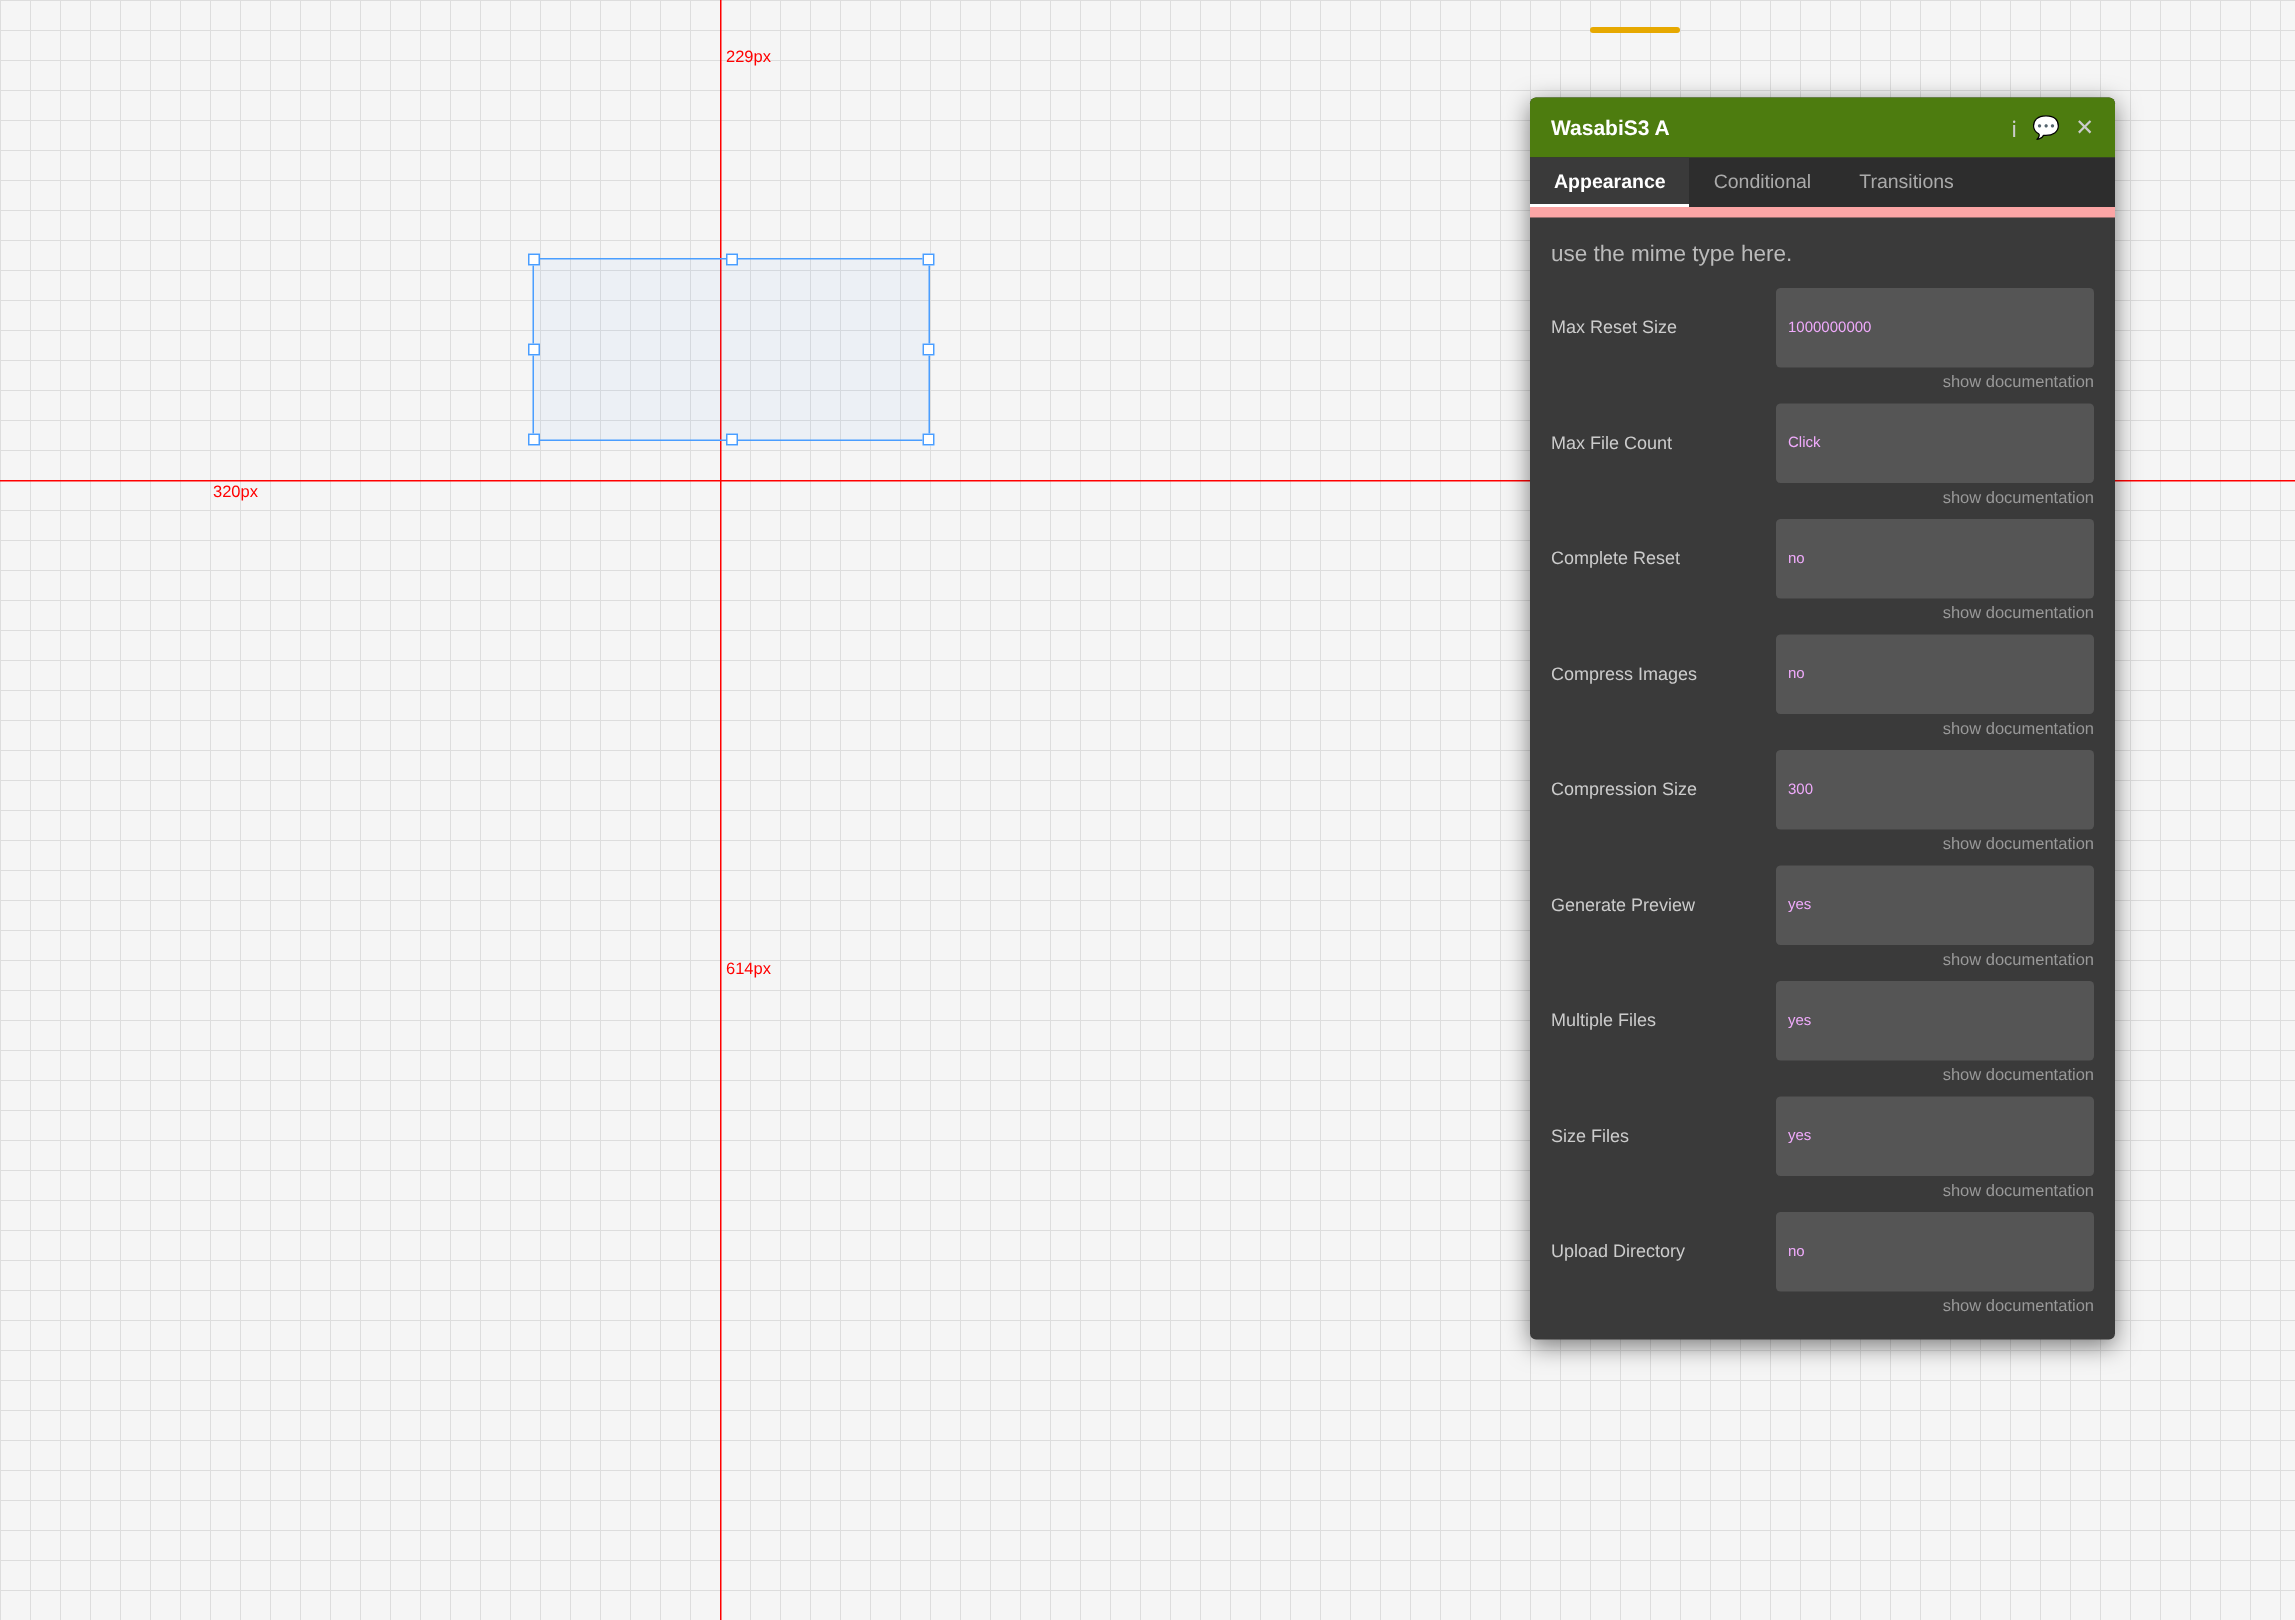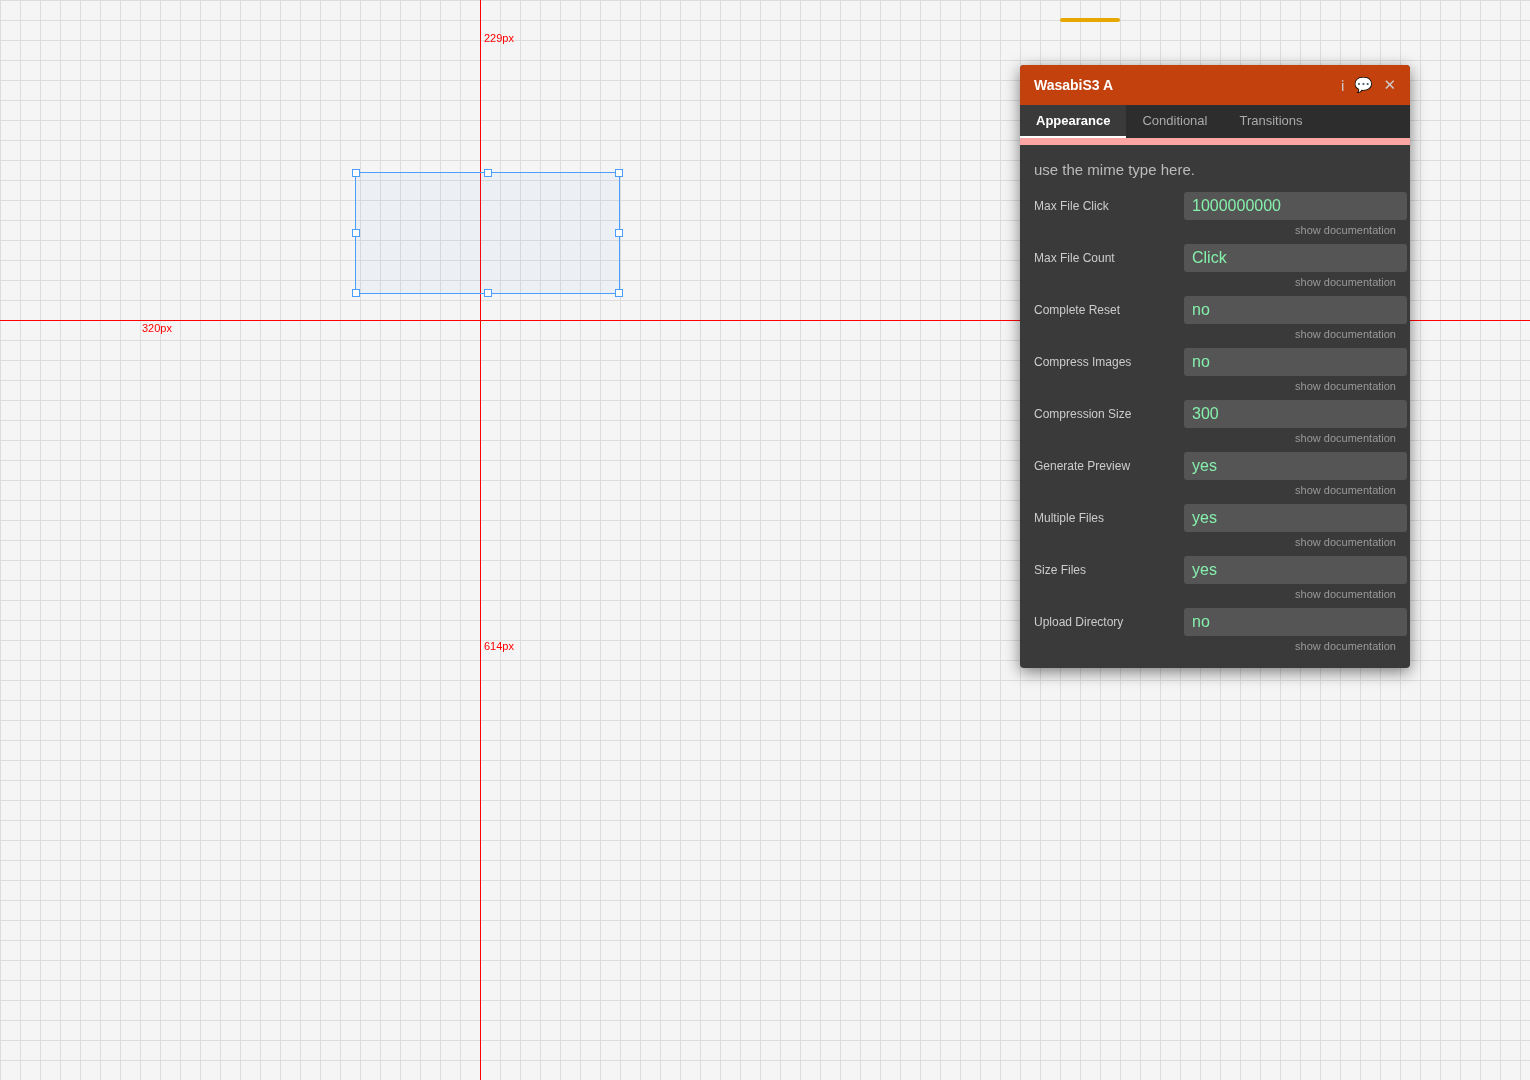--- a/index.html
+++ b/index.html
@@ -91,21 +91,21 @@
       right: 120px;
       width: 390px;
       background: #3a3a3a;
       border-radius: 4px;
       color: #ccc;
       font-size: 12px;
       box-shadow: 0 4px 16px rgba(0,0,0,0.5);
     }
 
     .panel-header {
-      background: #c2410c;
+      background: #4d7c0f;
       padding: 10px 14px;
       display: flex;
       align-items: center;
       justify-content: space-between;
       border-radius: 4px 4px 0 0;
     }
 
     .panel-title {
       color: #fff;
       font-size: 14px;
@@ -173,23 +173,23 @@
       color: #ccc;
       font-size: 12px;
       flex-shrink: 0;
     }
 
     .field-input {
       flex: 1;
       background: #555;
       border: none;
       border-radius: 3px;
-      padding: 5px 8px;
-      color: #86efac;
-      font-size: 16px;
+      padding: 21px 8px;
+      color: #f0abfc;
+      font-size: 10px;
       outline: none;
     }
 
     .field-doc-row {
       display: flex;
       justify-content: flex-end;
       margin-bottom: 8px;
     }
 
     .doc-link {
@@ -248,21 +248,21 @@
       <div class="panel-tab active">Appearance</div>
       <div class="panel-tab">Conditional</div>
       <div class="panel-tab">Transitions</div>
     </div>
 
     <div class="panel-body">
       <div class="panel-intro-text">use the mime type here.</div>
 
       <div class="field-row">
         <div class="field-label-row">
-          <span class="field-label">Max File Click</span>
+          <span class="field-label">Max Reset Size</span>
           <input class="field-input" value="1000000000" style="">
         </div>
         <div class="field-doc-row">
           <span class="doc-link">show documentation</span>
         </div>
       </div>
 
       <div class="field-row">
         <div class="field-label-row">
           <span class="field-label">Max File Count</span>

